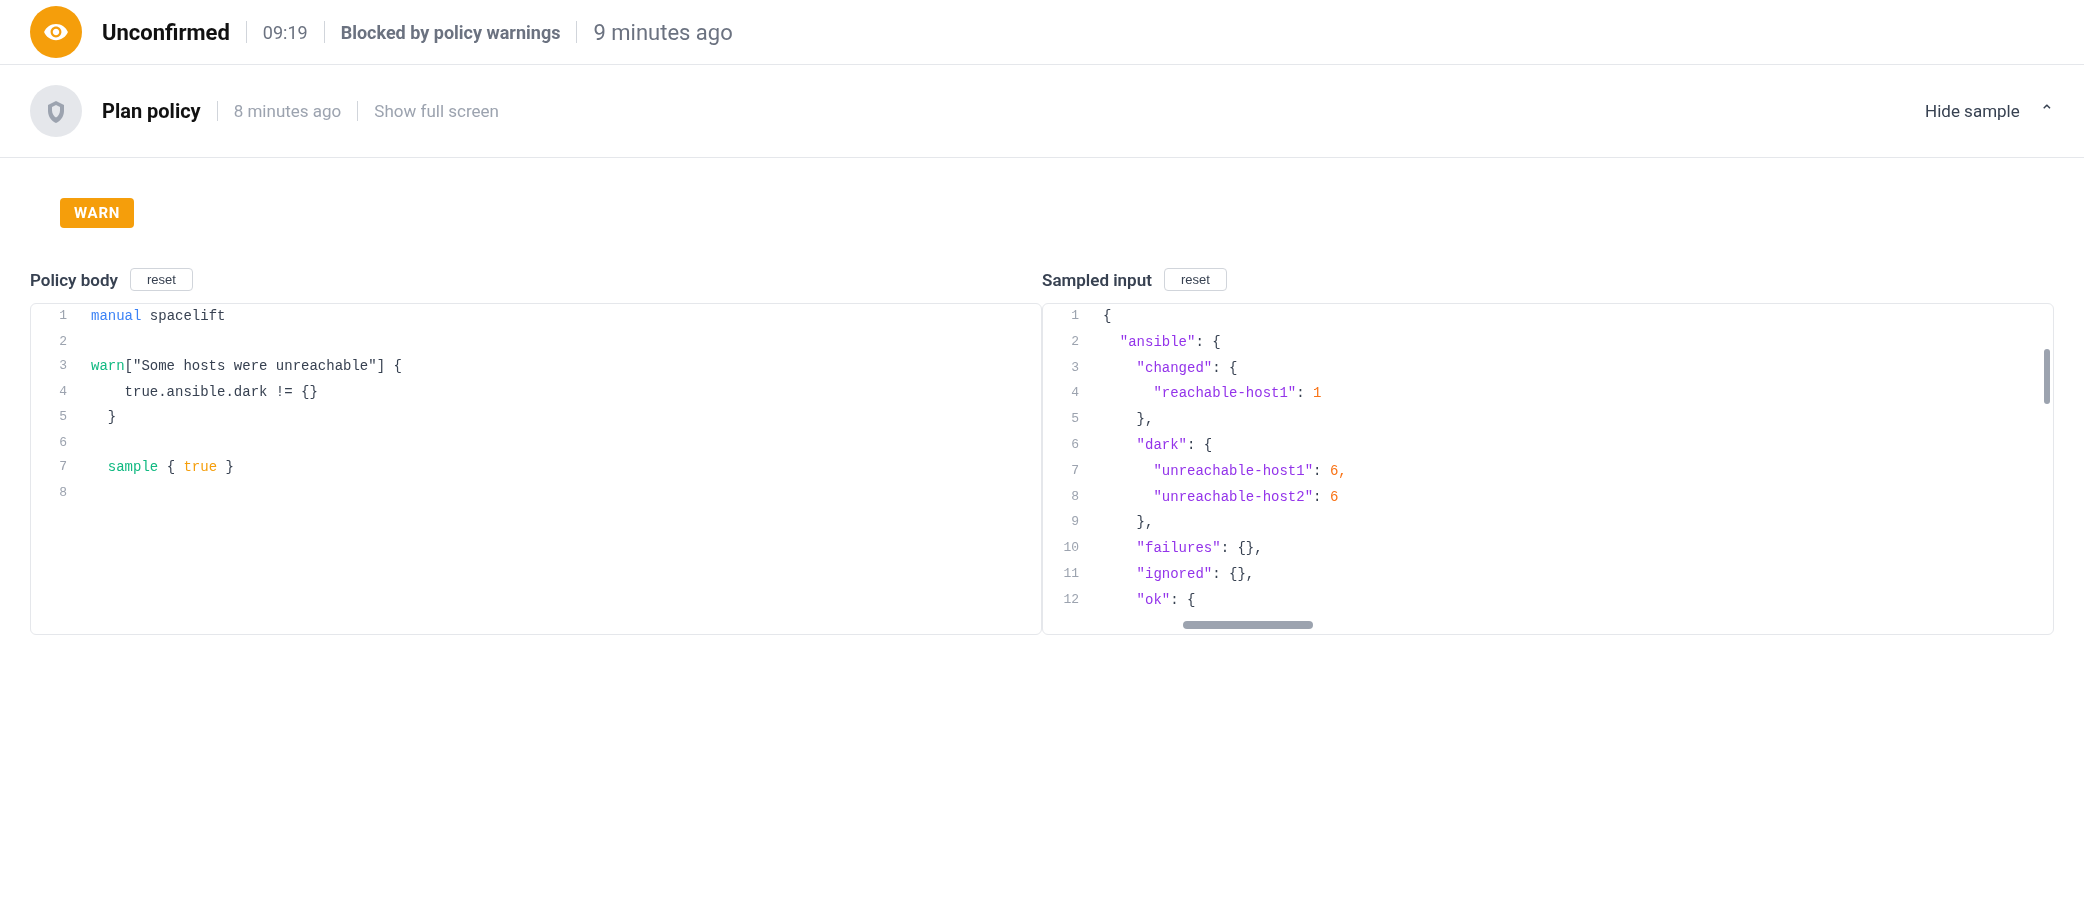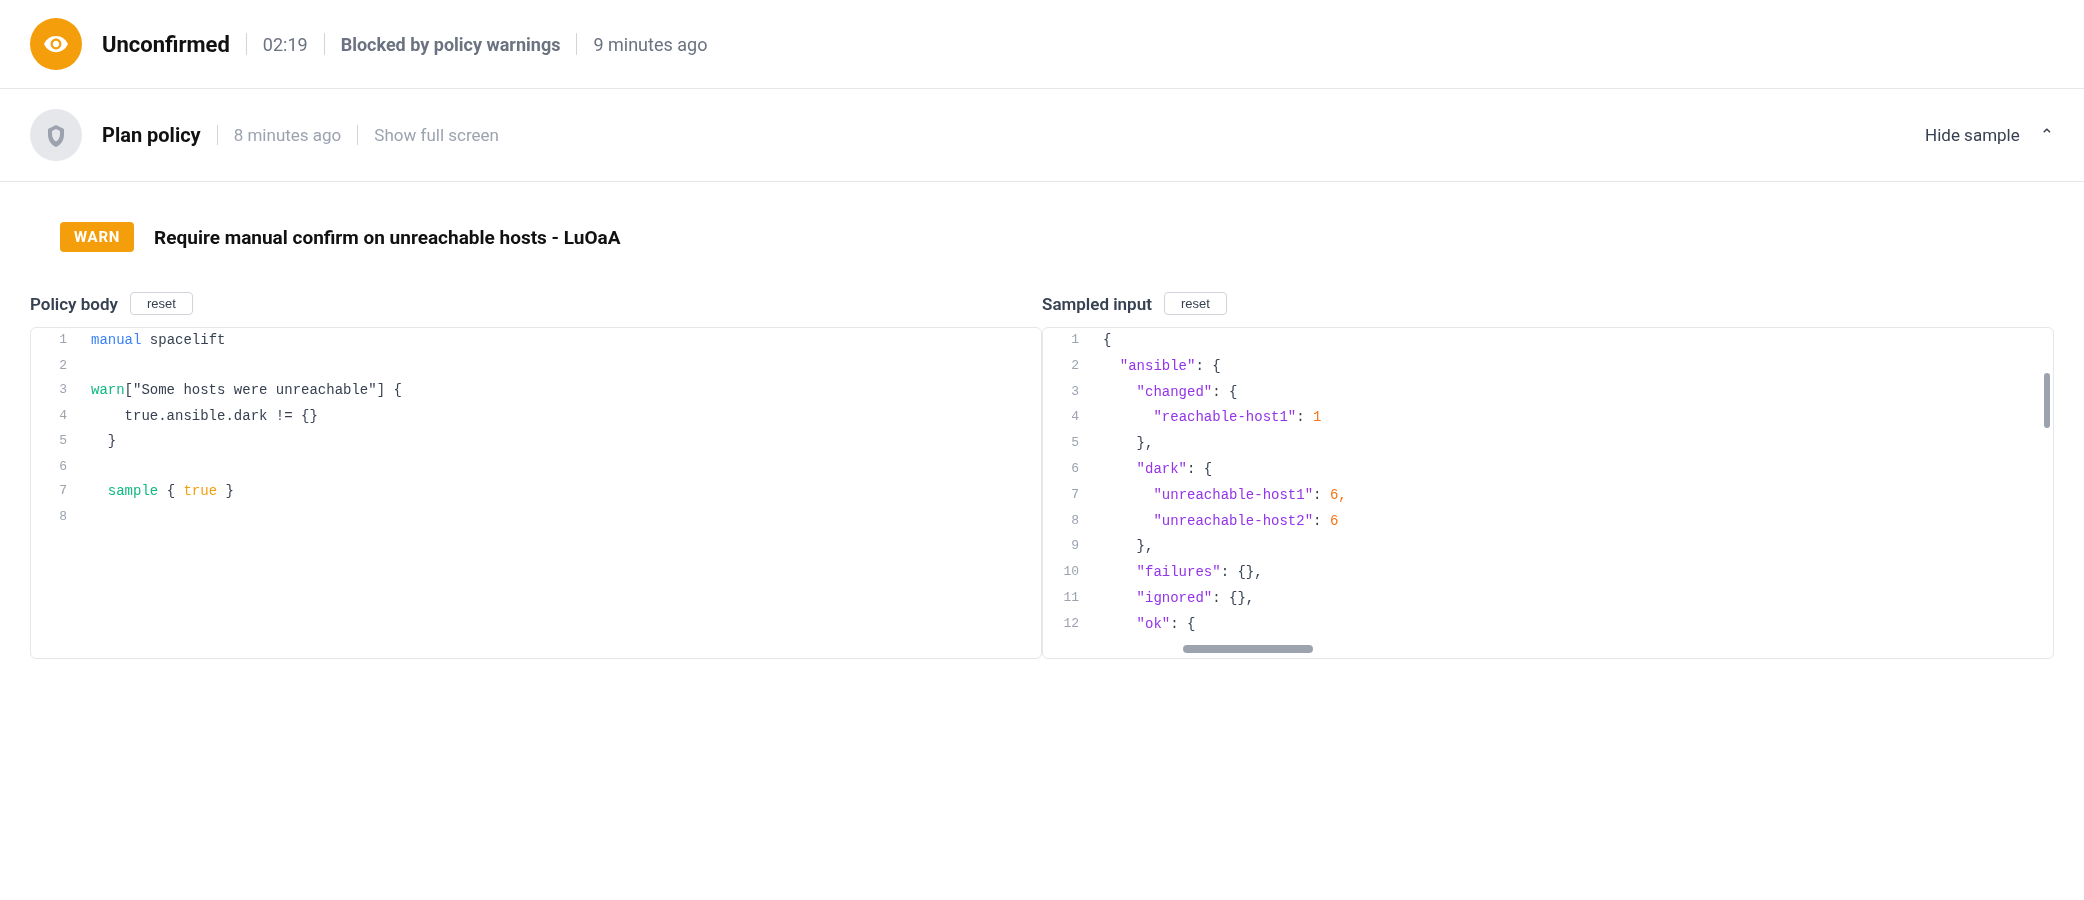--- a/index.html
+++ b/index.html
@@ -11,21 +11,21 @@
 
     .container {
       background: #fff;
       min-height: 900px;
     }
 
     
     .header-row {
       display: flex;
       align-items: center;
-      padding: 18px 30px;
+      padding: 6px 30px;
       gap: 20px;
       border-bottom: 1px solid #e5e7eb;
     }
 
     .status-icon-orange {
       width: 52px;
       height: 52px;
       border-radius: 50%;
       background: #f59e0b;
       display: flex;
@@ -64,21 +64,21 @@
       color: #6b7280;
     }
 
     .header-policy {
       font-size: 18px;
       color: #6b7280;
       font-weight: bold;
     }
 
     .header-ago {
-      font-size: 18px;
+      font-size: 22px;
       color: #6b7280;
     }
 
     
     .subheader-row {
       display: flex;
       align-items: center;
       padding: 20px 30px;
       gap: 20px;
       border-bottom: 1px solid #e5e7eb;
@@ -269,21 +269,21 @@
 
   <div class="header-row">
     <div class="status-icon-orange">
       <svg viewBox="0 0 24 24">
         <path d="M12 4.5C7 4.5 2.73 7.61 1 12c1.73 4.39 6 7.5 11 7.5s9.27-3.11 11-7.5c-1.73-4.39-6-7.5-11-7.5zm0 12.5c-2.76 0-5-2.24-5-5s2.24-5 5-5 5 2.24 5 5-2.24 5-5 5zm0-8c-1.66 0-3 1.34-3 3s1.34 3 3 3 3-1.34 3-3-1.34-3-3-3z"></path>
       </svg>
     </div>
     <div class="header-text">
       <span class="header-status">Unconfirmed</span>
       <div class="header-divider"></div>
-      <span class="header-time">02:19</span>
+      <span class="header-time">09:19</span>
       <div class="header-divider"></div>
       <span class="header-policy">Blocked by policy warnings</span>
       <div class="header-divider"></div>
       <span class="header-ago">9 minutes ago</span>
     </div>
   </div>
 
   <div class="subheader-row">
     <div class="status-icon-gray">
       <svg viewBox="0 0 24 24">
@@ -298,21 +298,20 @@
       <span class="subheader-fullscreen">Show full screen</span>
     </div>
     <div class="hide-sample-btn">
       <span>Hide sample</span>
       <span>⌃</span>
     </div>
   </div>
 
   <div class="warn-banner">
     <span class="warn-badge">WARN</span>
-    <span class="warn-text">Require manual confirm on unreachable hosts - LuOaA</span>
   </div>
 
   <div class="main-content">
 
     <div class="panel">
       <div class="panel-header">
         <span class="panel-title">Policy body</span>
         <button class="reset-btn">reset</button>
       </div>
       <div class="code-block">

